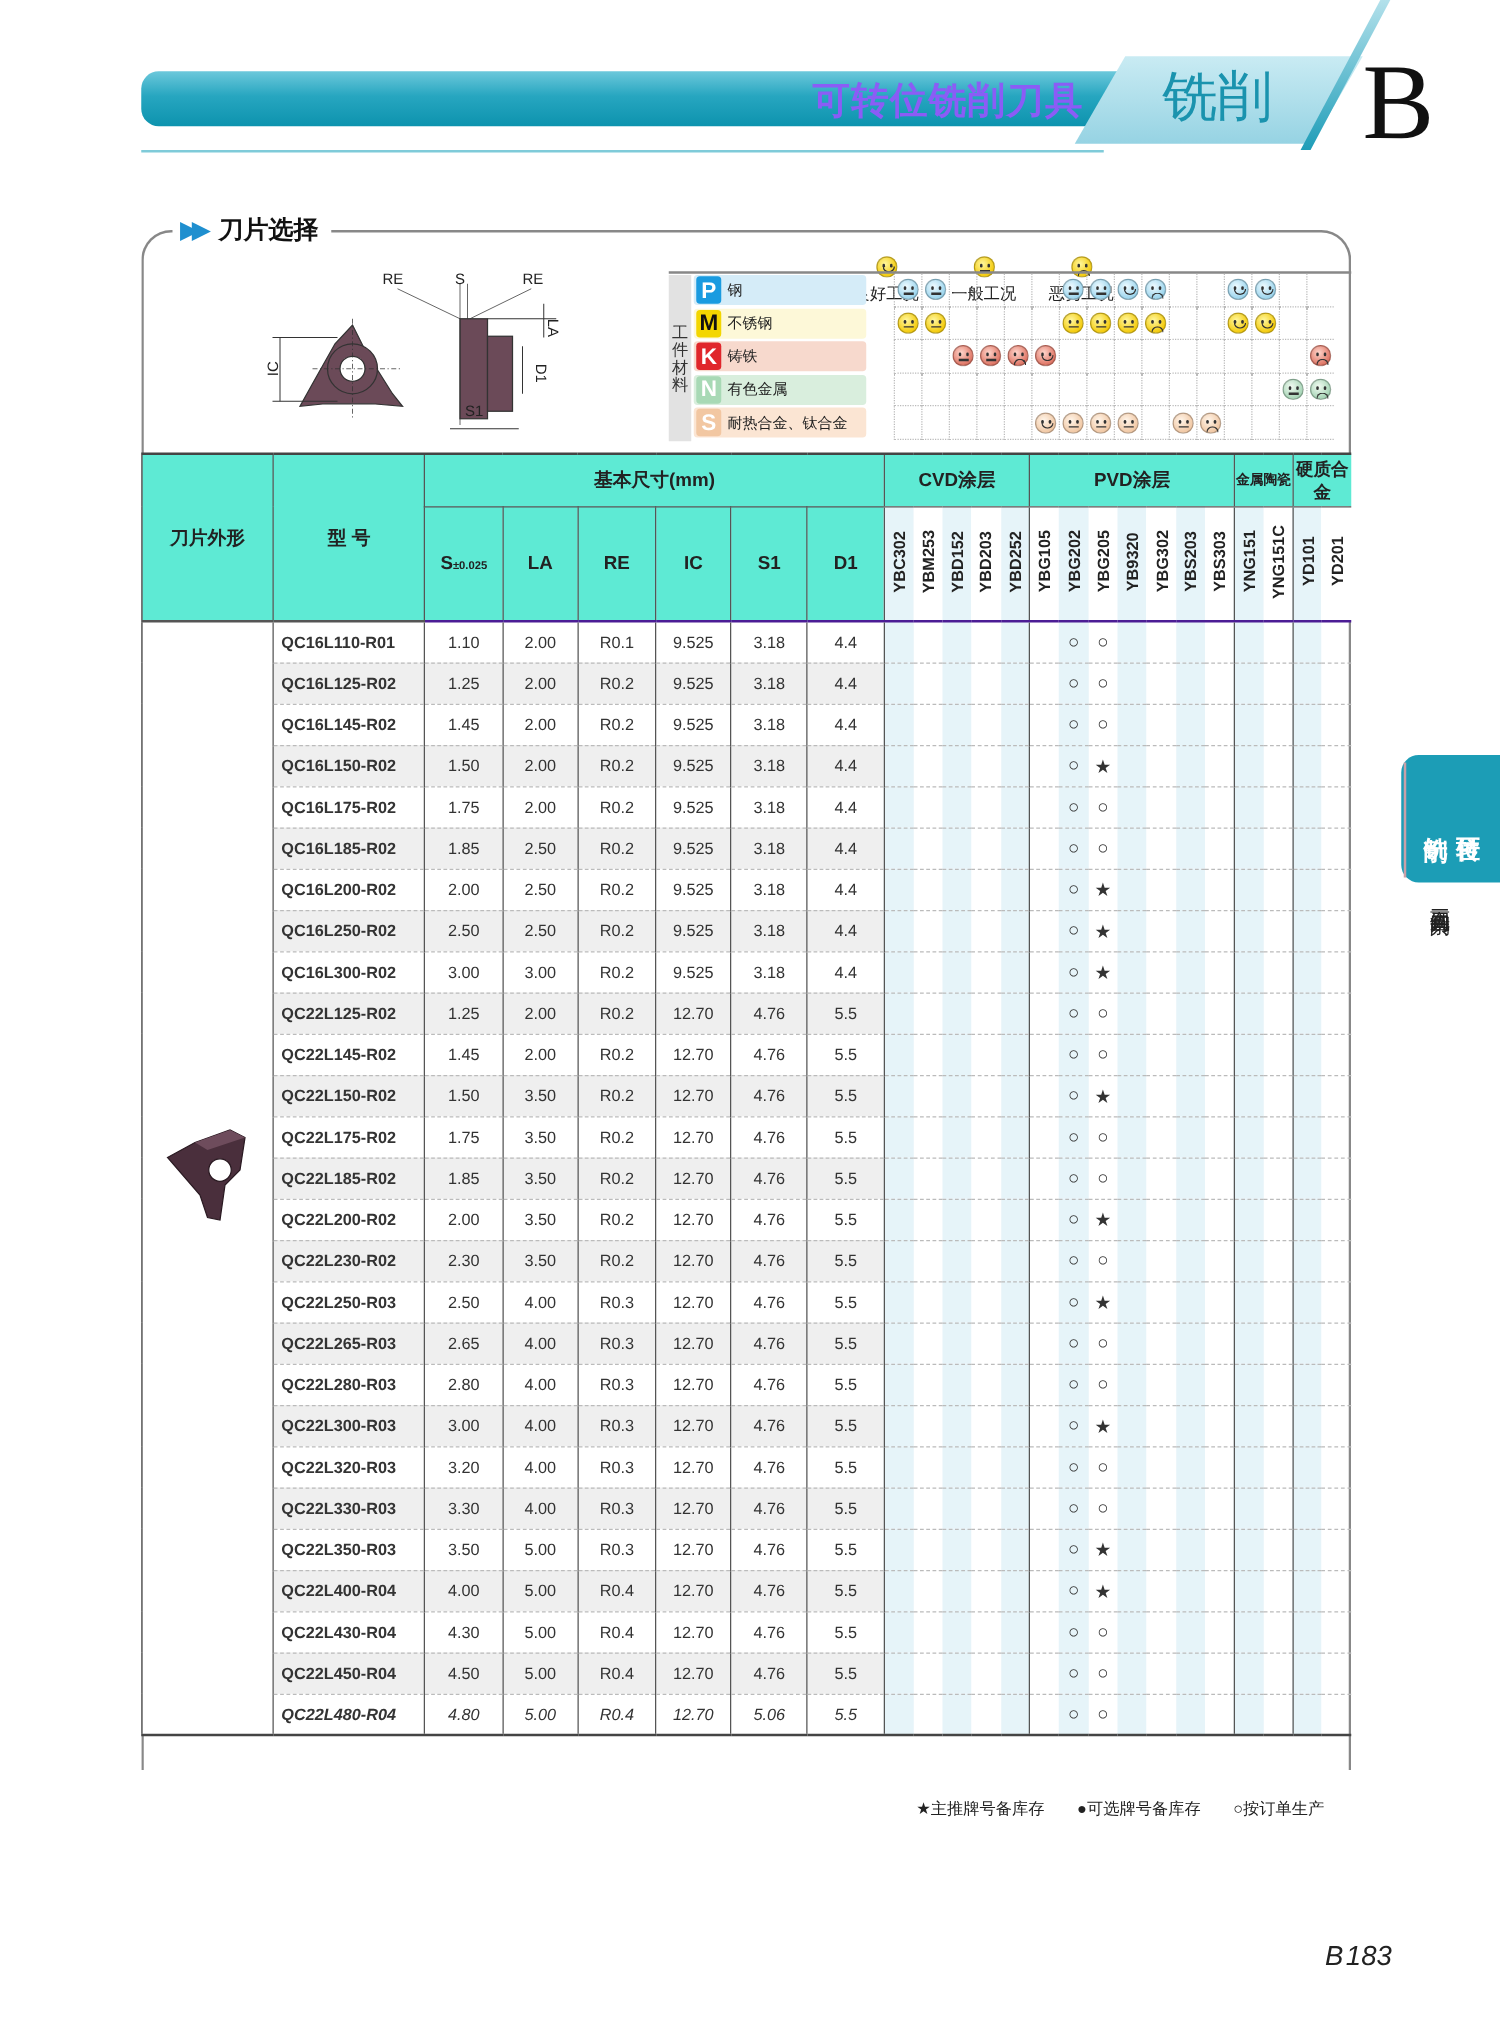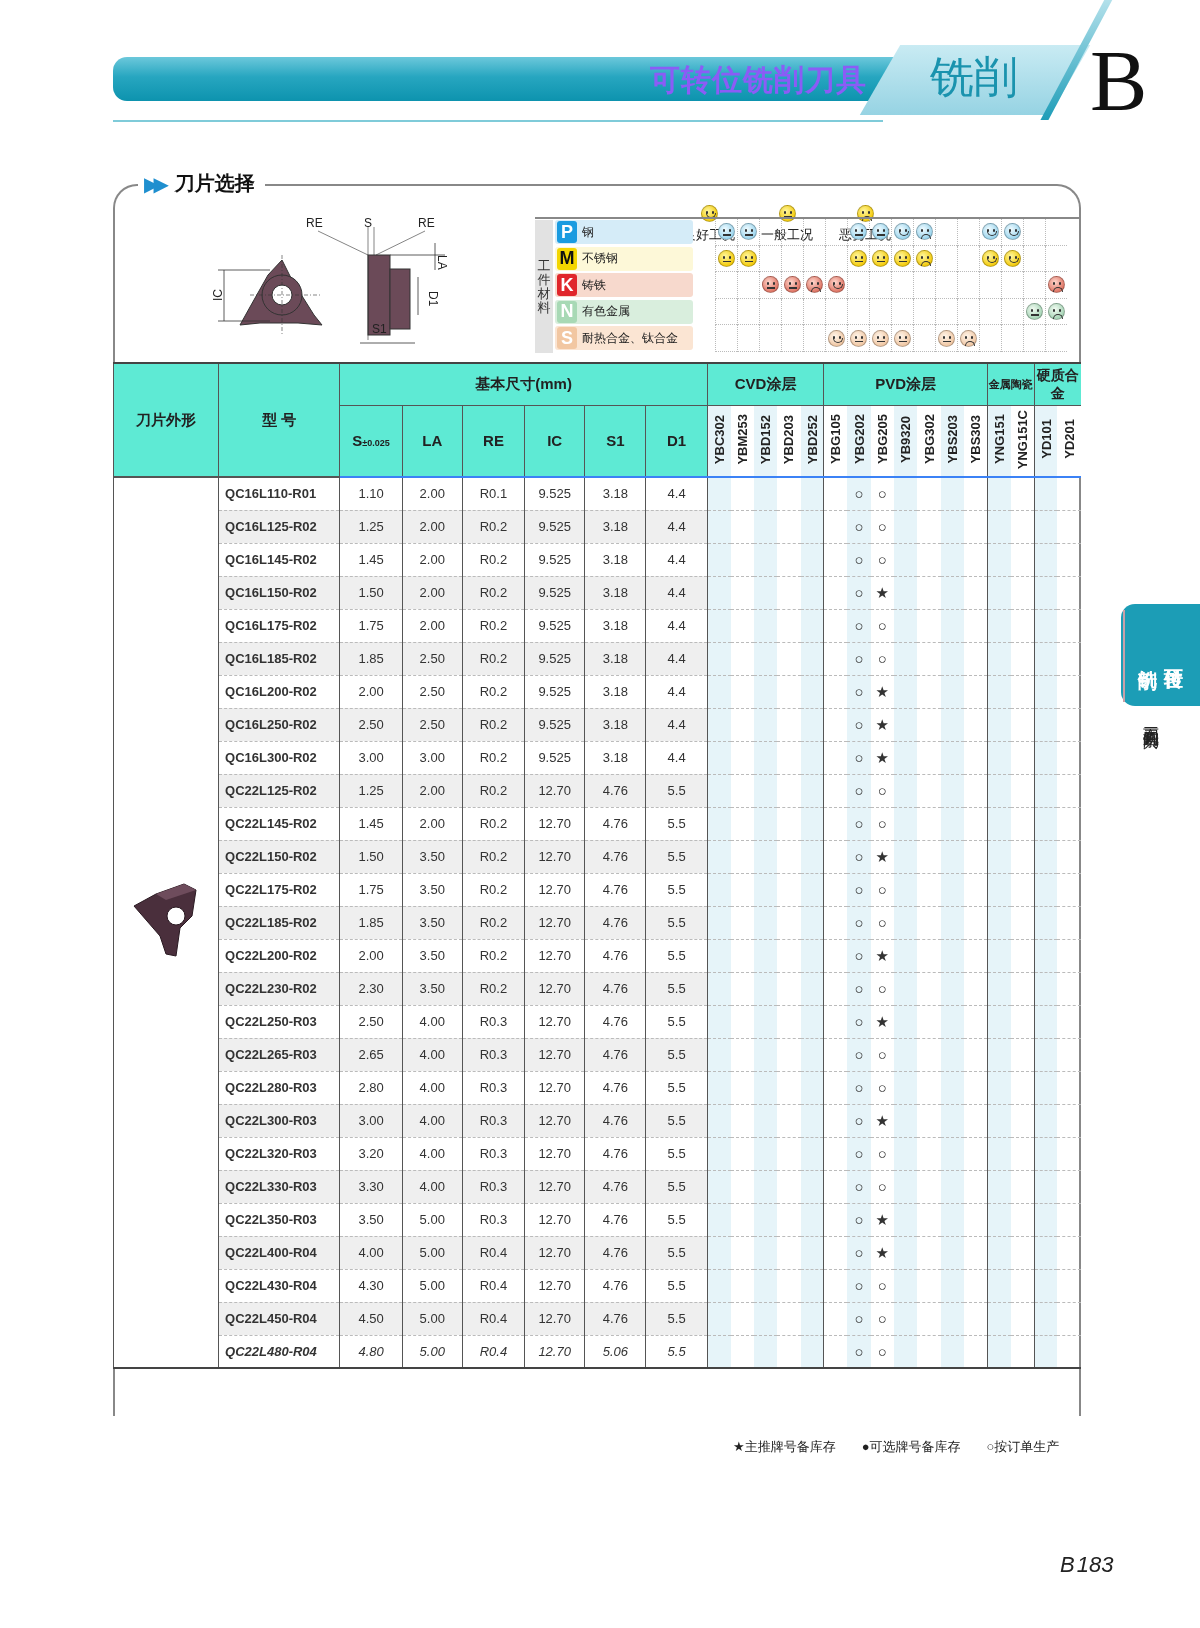--- a/index.html
+++ b/index.html
@@ -45,21 +45,21 @@
   .mat-label { width: 138px; height: 24px; margin-top: 1px; display: flex; align-items: center; border-radius: 3px; font-size: 12px; }
   .mat-code { width: 20px; height: 22px; margin: 0 5px 0 2px; border-radius: 3px; display: flex; align-items: center; justify-content: center; font-weight: bold; font-size: 18px; color: #fff; }
   .mat-cells { position: absolute; left: 160px; top: 0; display: flex; height: 26.6px; }
   .mat-cell { width: 22px; height: 26.6px; border-left: 1px dotted #bbb; border-bottom: 1px dotted #bbb; display: flex; align-items: center; justify-content: center; }
 
   
   .main-table { position: absolute; left: 113px; top: 362px; width: 968px; border-collapse: collapse; table-layout: fixed; }
   .main-table th, .main-table td { border-left: 1px solid #555; text-align: center; }
   .hdr { background: #5eead4; font-weight: bold; font-size: 15px; color: #222; }
   .hdr-top { border-top: 2px solid #444; border-bottom: 1px solid #555; height: 42px; }
-  .hdr-sub { height: 72px; border-bottom: 2px solid #3b82f6; }
+  .hdr-sub { height: 92px; border-bottom: 2px solid #4c1d95; }
   .grade-h { background: #fff; font-size: 13px; padding: 0; }
   .grade-h span { display: inline-block; writing-mode: vertical-rl; transform: rotate(180deg); }
   .grade-h.alt { background: #e6f4f9; }
   .main-table td { height: 33px; font-size: 13px; color: #333; border-bottom: 1px dashed #bbb; }
   .model { font-weight: bold; font-size: 14px; color: #111; text-align: left !important; padding-left: 6px; }
   tr.even td.model, tr.even td.dim { background: #efefef; }
   td.g { border-left: none; font-size: 15px; }
   td.g.alt { background: #e6f4f9; }
   td.g.sep { border-left: 1px solid #555; }
   td.shape-cell { border-bottom: 2px solid #444; background: #fff; }

